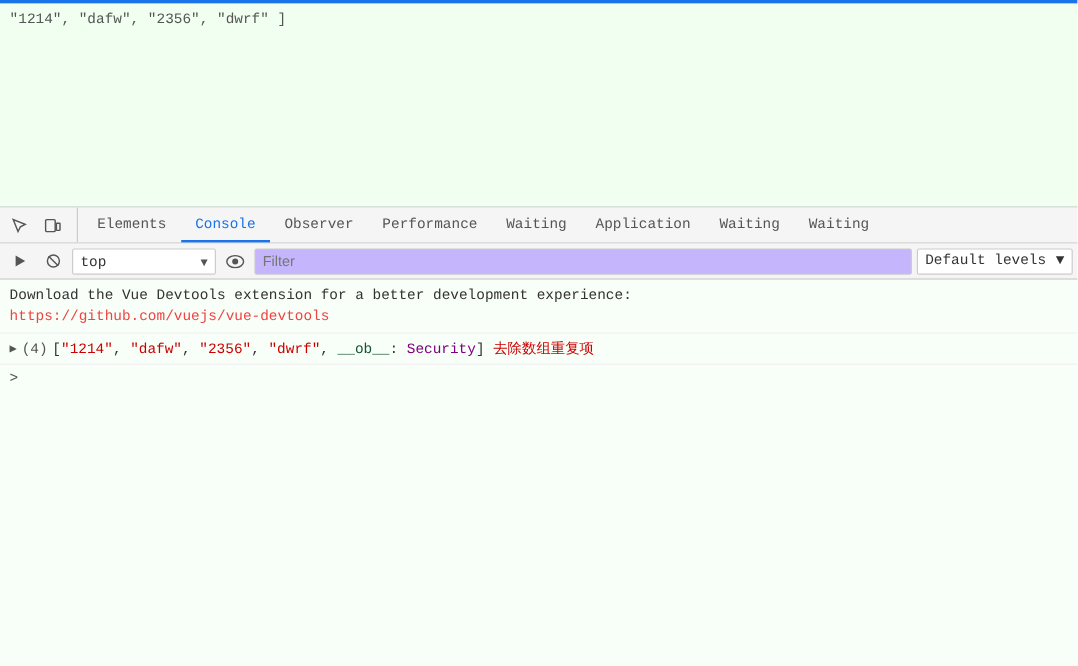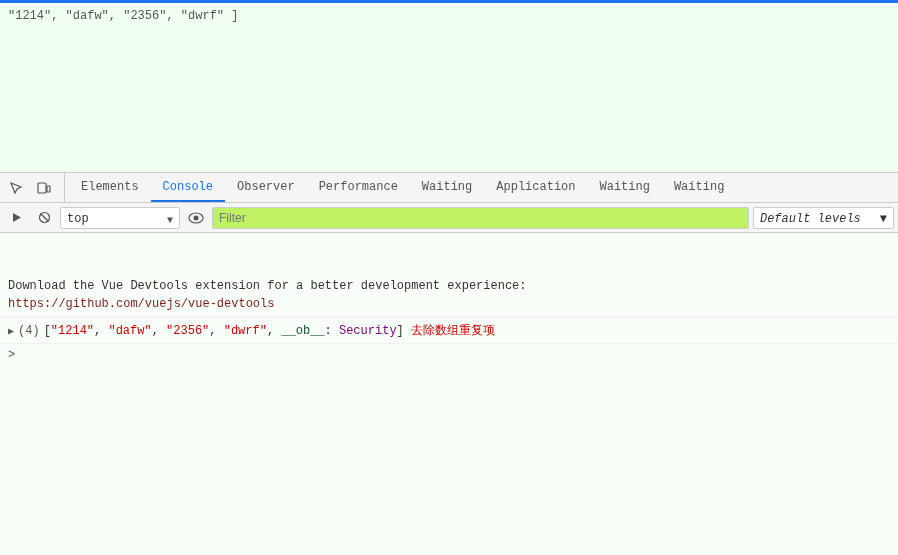--- a/index.html
+++ b/index.html
@@ -145,58 +145,56 @@
       cursor: pointer;
     }
 
     .filter-input {
       flex: 1;
       height: 22px;
       border: 1px solid #ccc;
       border-radius: 2px;
       padding: 0 6px;
       font-size: 12px;
-      background: #bef264;
+      background: #c4b5fd;
       outline: none;
     }
 
     .default-levels {
       display: flex;
-      align-items: flex-end;
-      gap: 19px;
+      align-items: flex-start;
+      gap: 8px;
       cursor: pointer;
       padding: 2px 6px;
       border: 1px solid #ccc;
       border-radius: 2px;
       background: white;
       height: 22px;
       font-size: 12px;
       white-space: nowrap;
-      font-style: italic;
     }
 
     .console-message {
       padding: 4px 8px;
       border-bottom: 1px solid #f0f0f0;
       font-size: 12px;
       line-height: 1.5;
       color: #333;
     }
 
     .console-message.hmr {
       color: #333;
     }
 
     .console-message.info {
       color: #333;
-      margin-top: 40px;
     }
 
     .console-link {
-      color: #7f1d1d;
+      color: #ef4444;
       text-decoration: none;
     }
 
     .console-array-line {
       display: flex;
       align-items: center;
       padding: 4px 8px;
       border-bottom: 1px solid #f0f0f0;
     }
 

